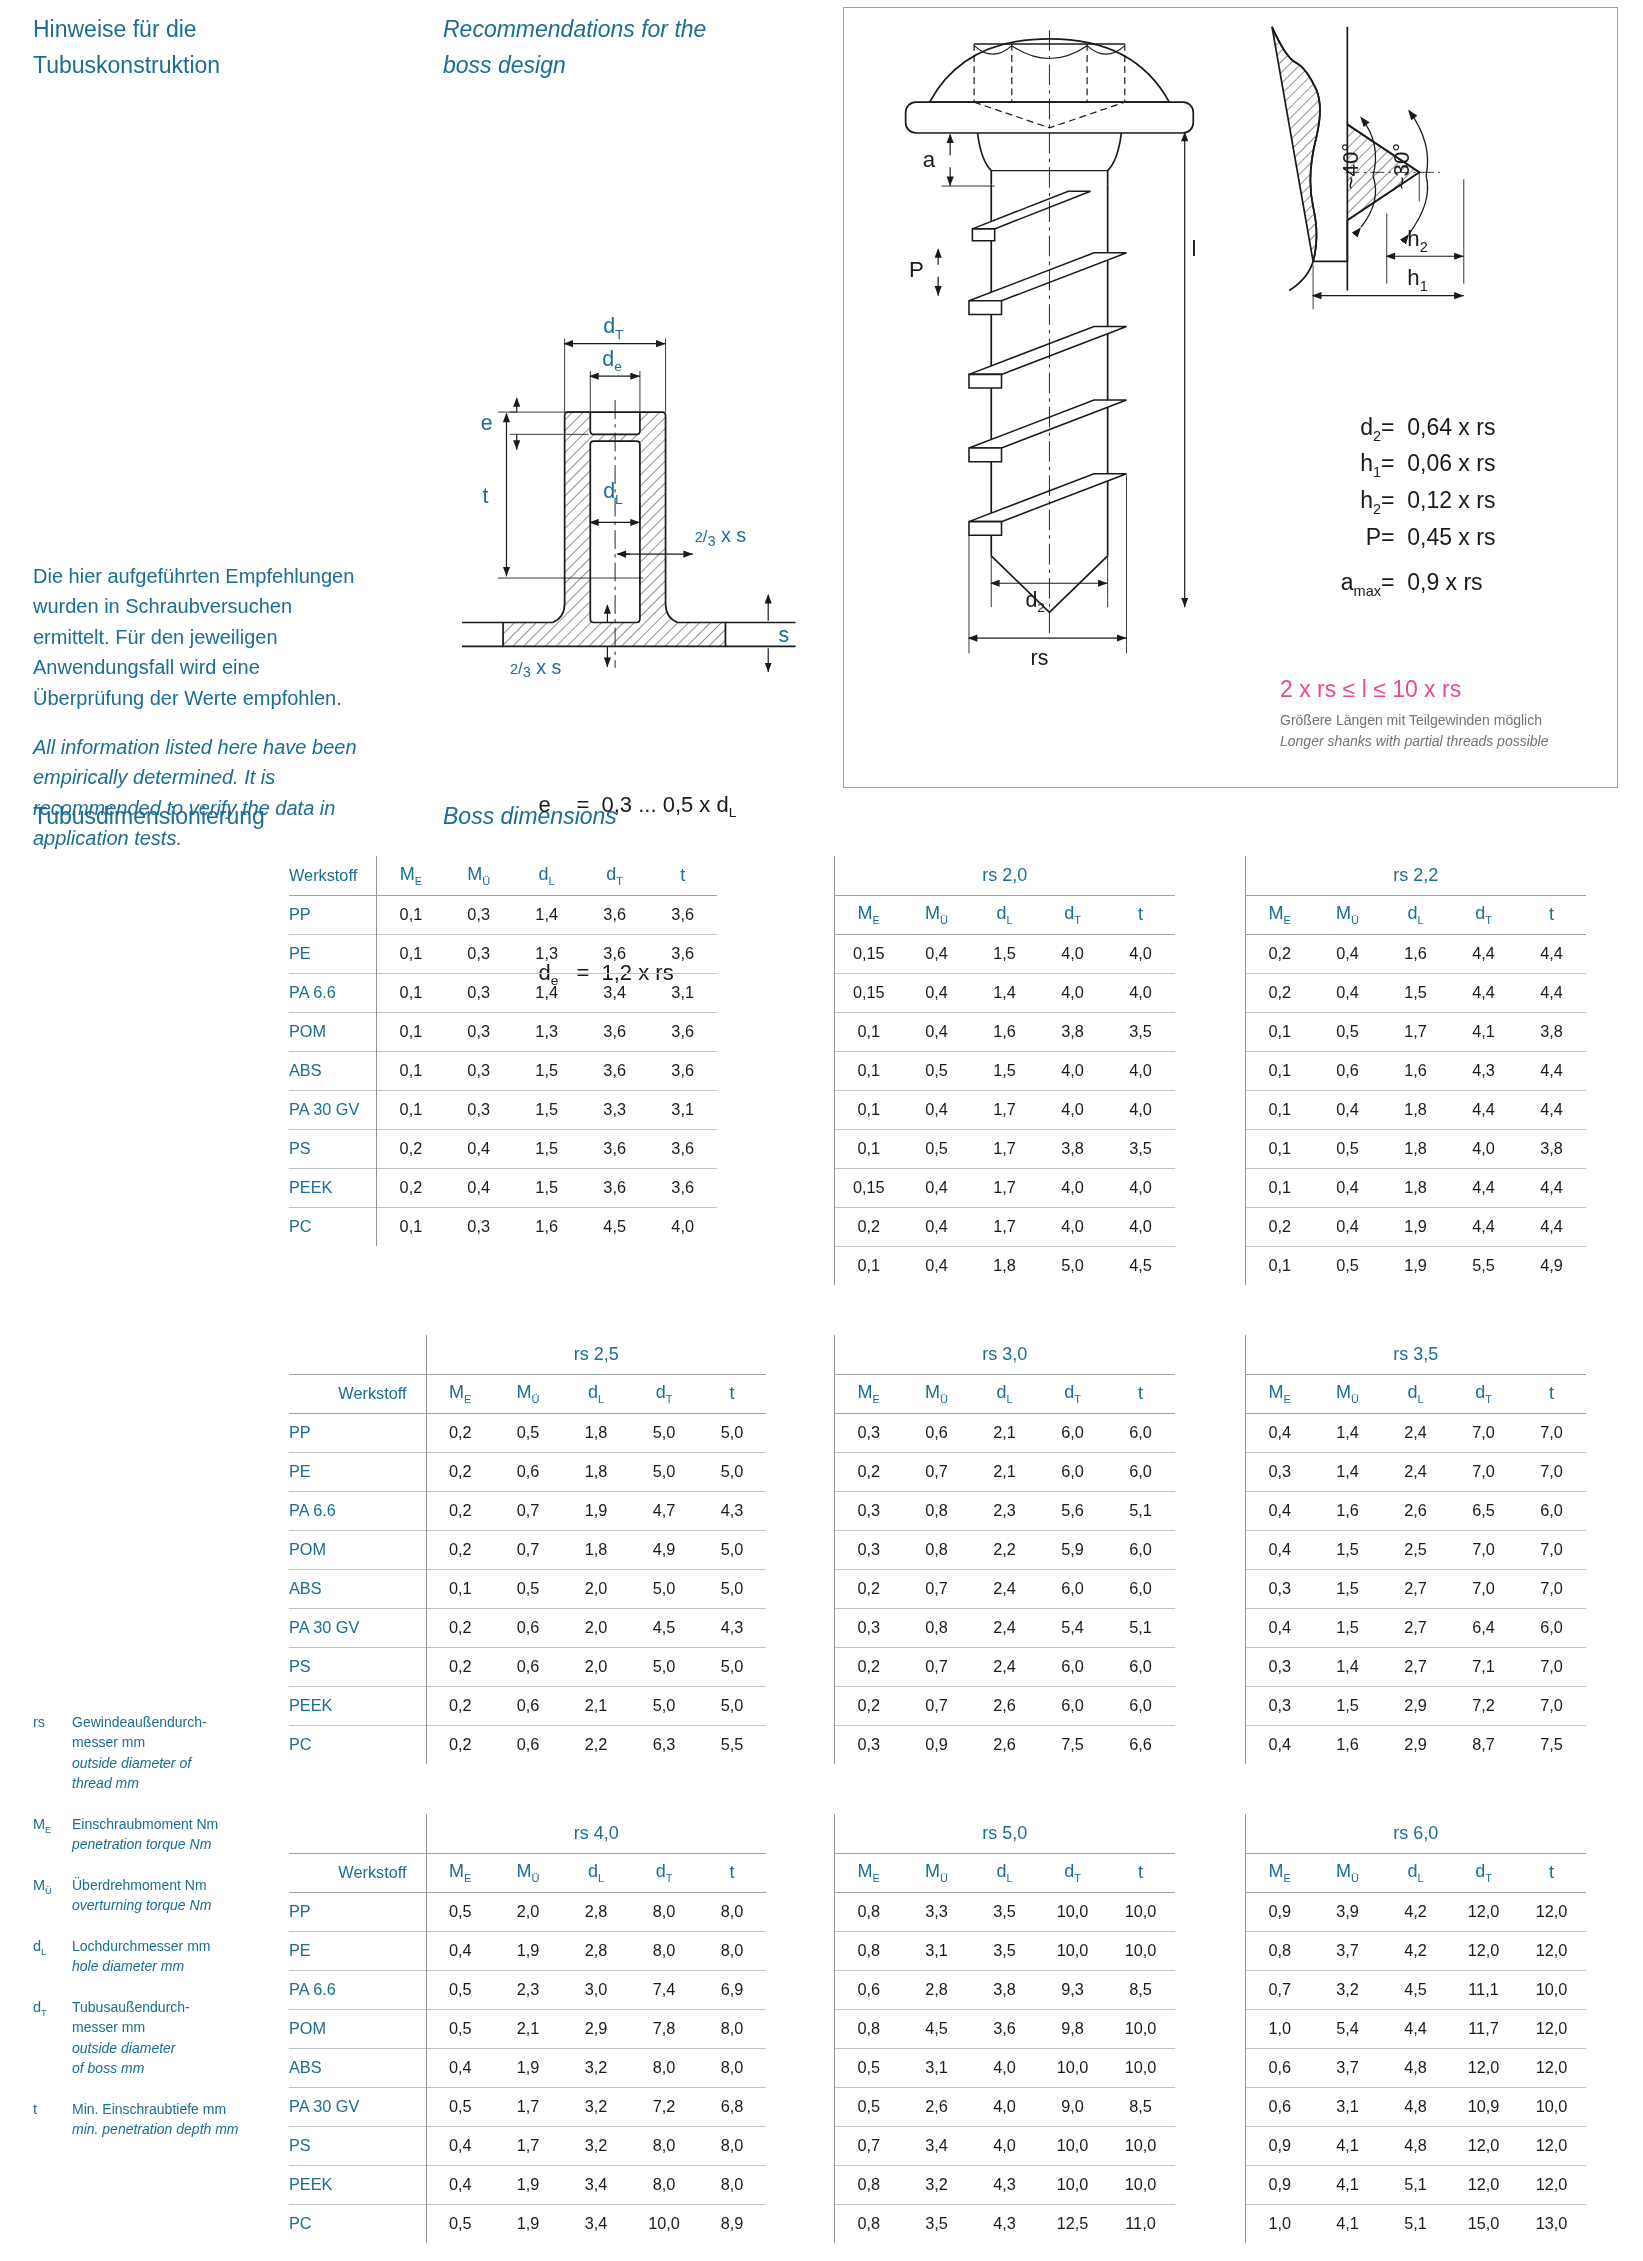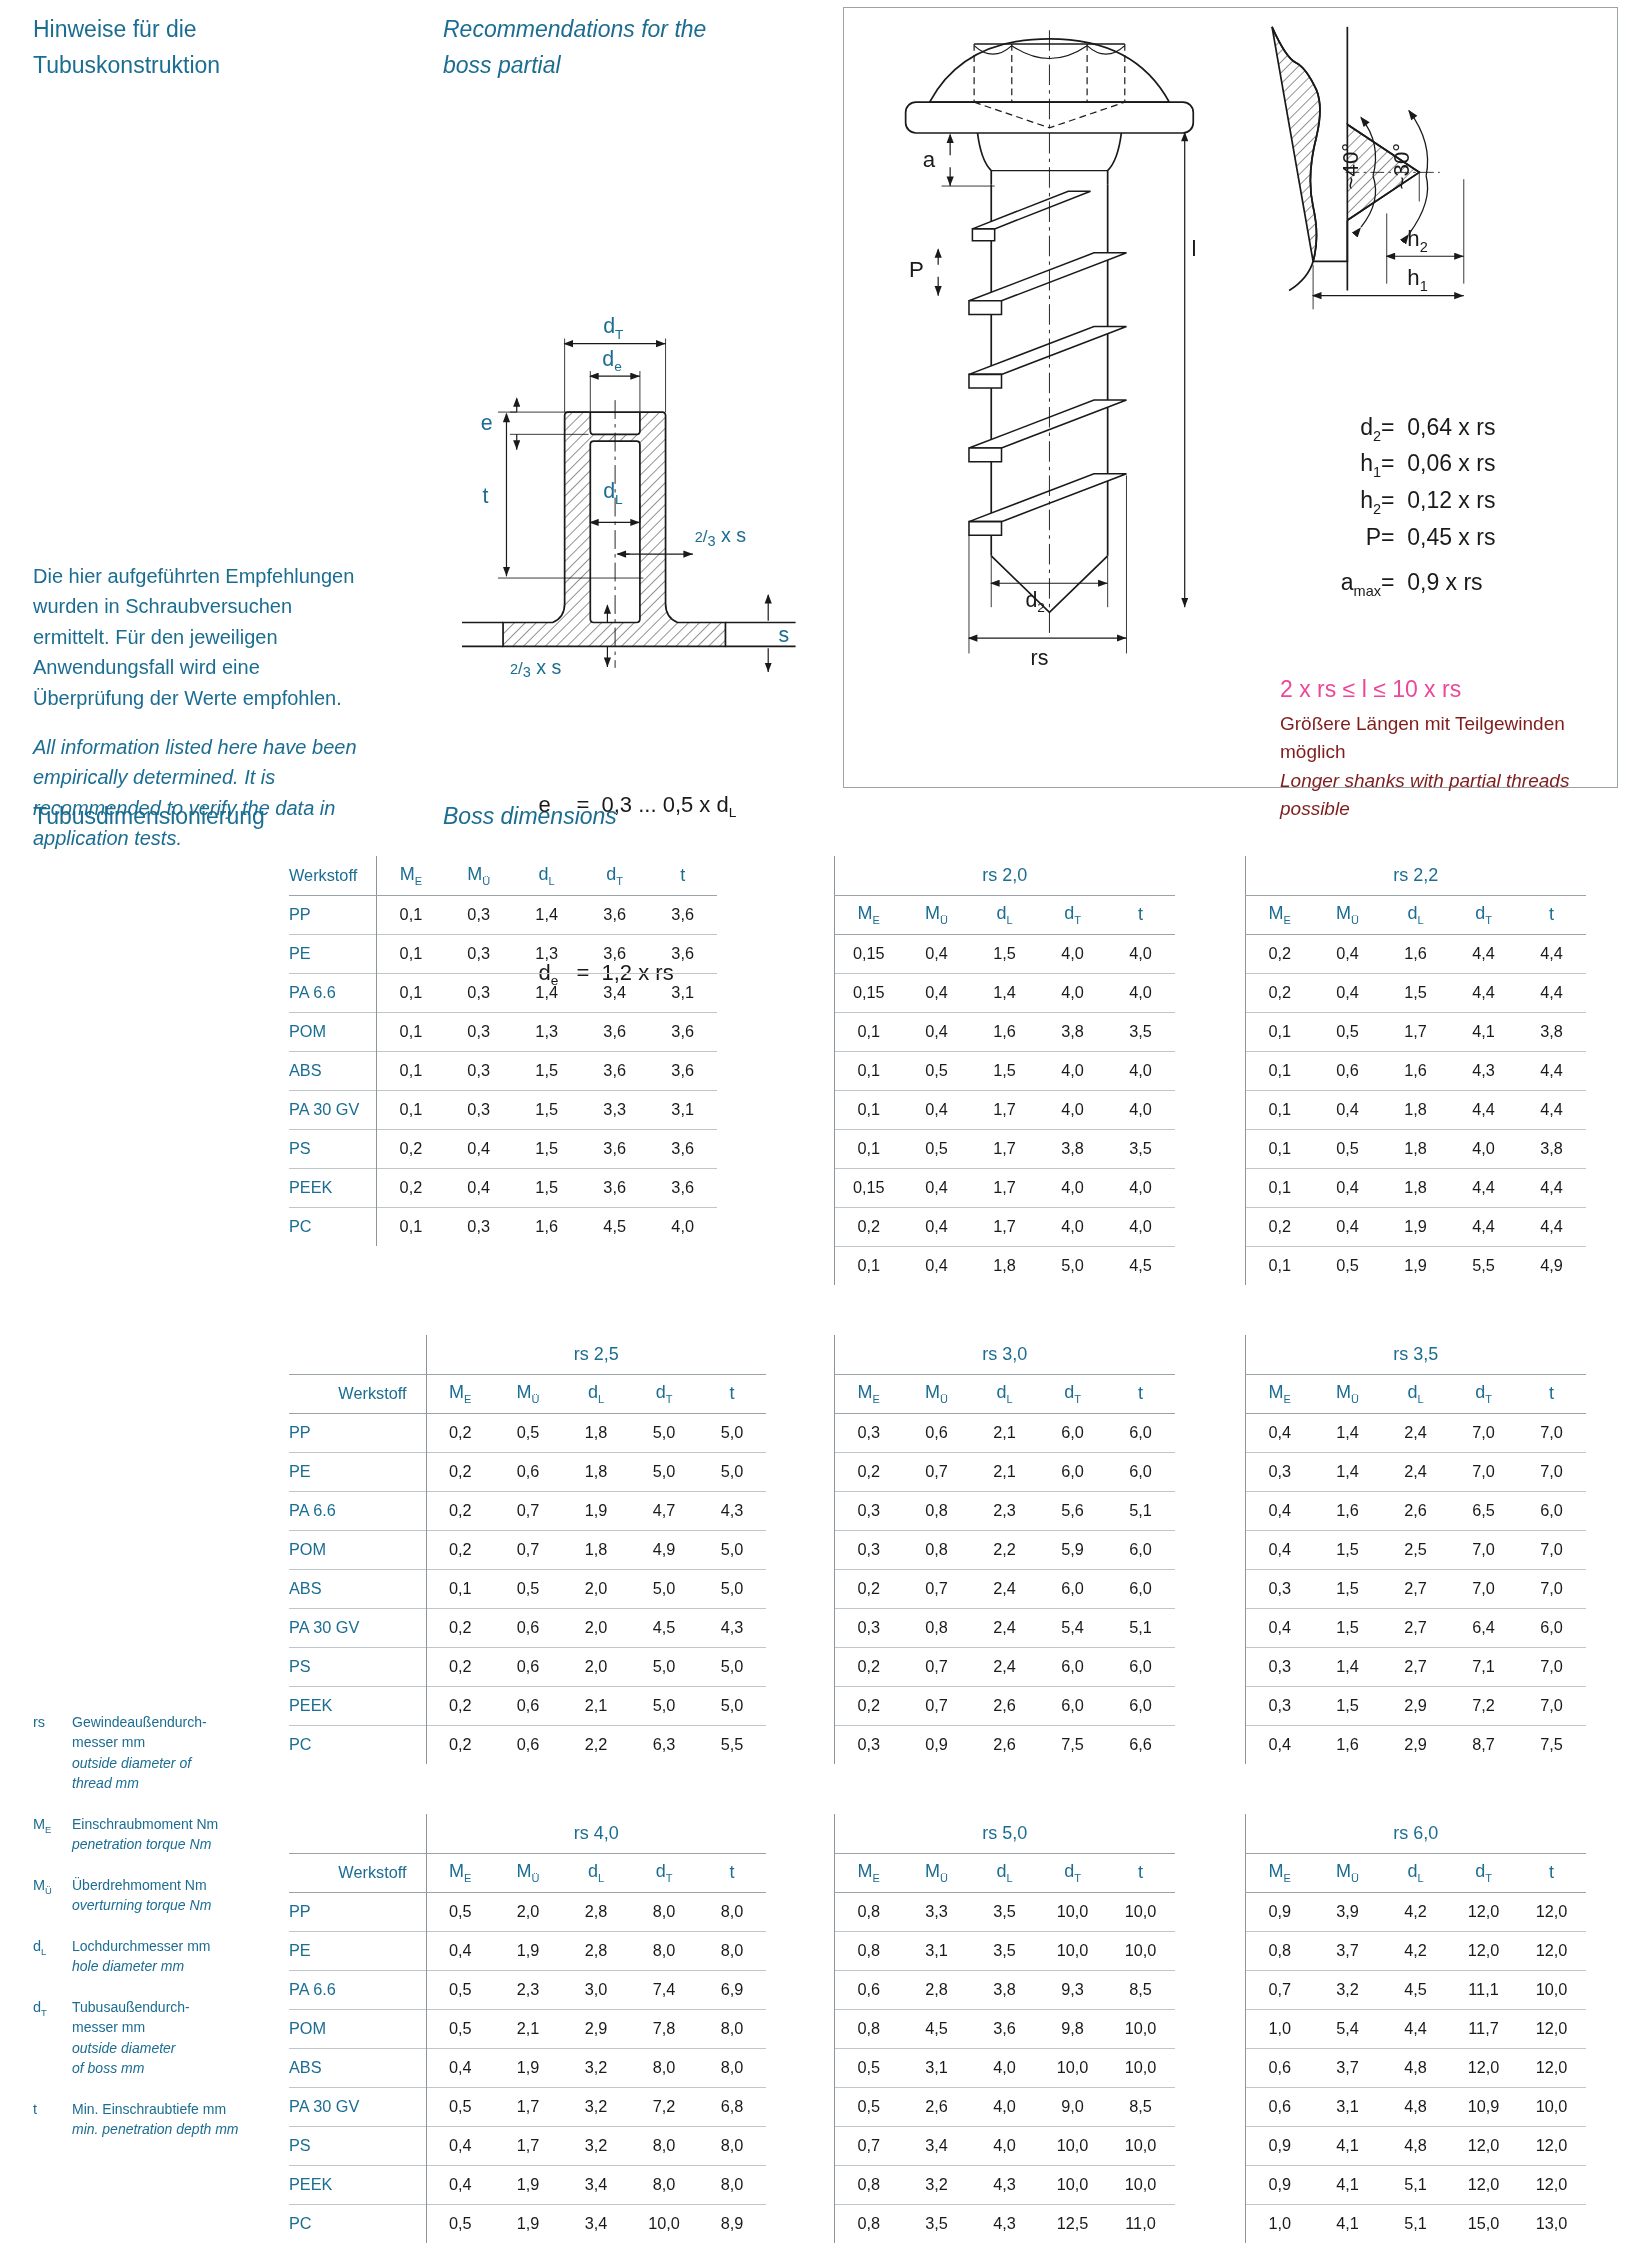--- a/index.html
+++ b/index.html
@@ -70,21 +70,21 @@
   #panel-eq .lhs { text-align:right; width:56px; display:inline-block; }
   #panel-eq .rhs { width:150px; display:inline-block; text-align:left; }
   #panel-eq sub { font-size:14.5px; }
 
   #panel-ineq {
     position:absolute; left:436px; top:668px;
     font-size:23px; color:#ec4899;
   }
   #panel-note {
     position:absolute; left:436px; top:702px;
-    font-size:19px; color:#7f1d1d; line-height:1.5;
+    font-size:14px; color:#737373; line-height:1.5;
   }
   #panel-note .en { font-style:italic; }
 
   
   .tbl {
     position:absolute;
     font-size:16.3px;
     color:#1a1a1a;
   }
   .tbl table { border-collapse:collapse; }
@@ -112,21 +112,21 @@
 </style>
 </head>
 <body>
 
 <div id="hd-de">
   <div>Hinweise für die</div>
   <div>Tubuskonstruktion</div>
 </div>
 <div id="hd-en">
   <div>Recommendations for the</div>
-  <div>boss partial</div>
+  <div>boss design</div>
 </div>
 
 <div id="hd2-de">Tubusdimensionierung</div>
 <div id="hd2-en">Boss dimensions</div>
 
 <div id="note">
   <div class="de">Die hier aufgeführten Empfehlungen wurden in Schraubversuchen ermittelt. Für den jeweiligen Anwendungsfall wird eine Überprüfung der Werte empfohlen.</div>
   <div class="en">All information listed here have been empirically determined. It is recommended to verify the data in application tests.</div>
 </div>
 

